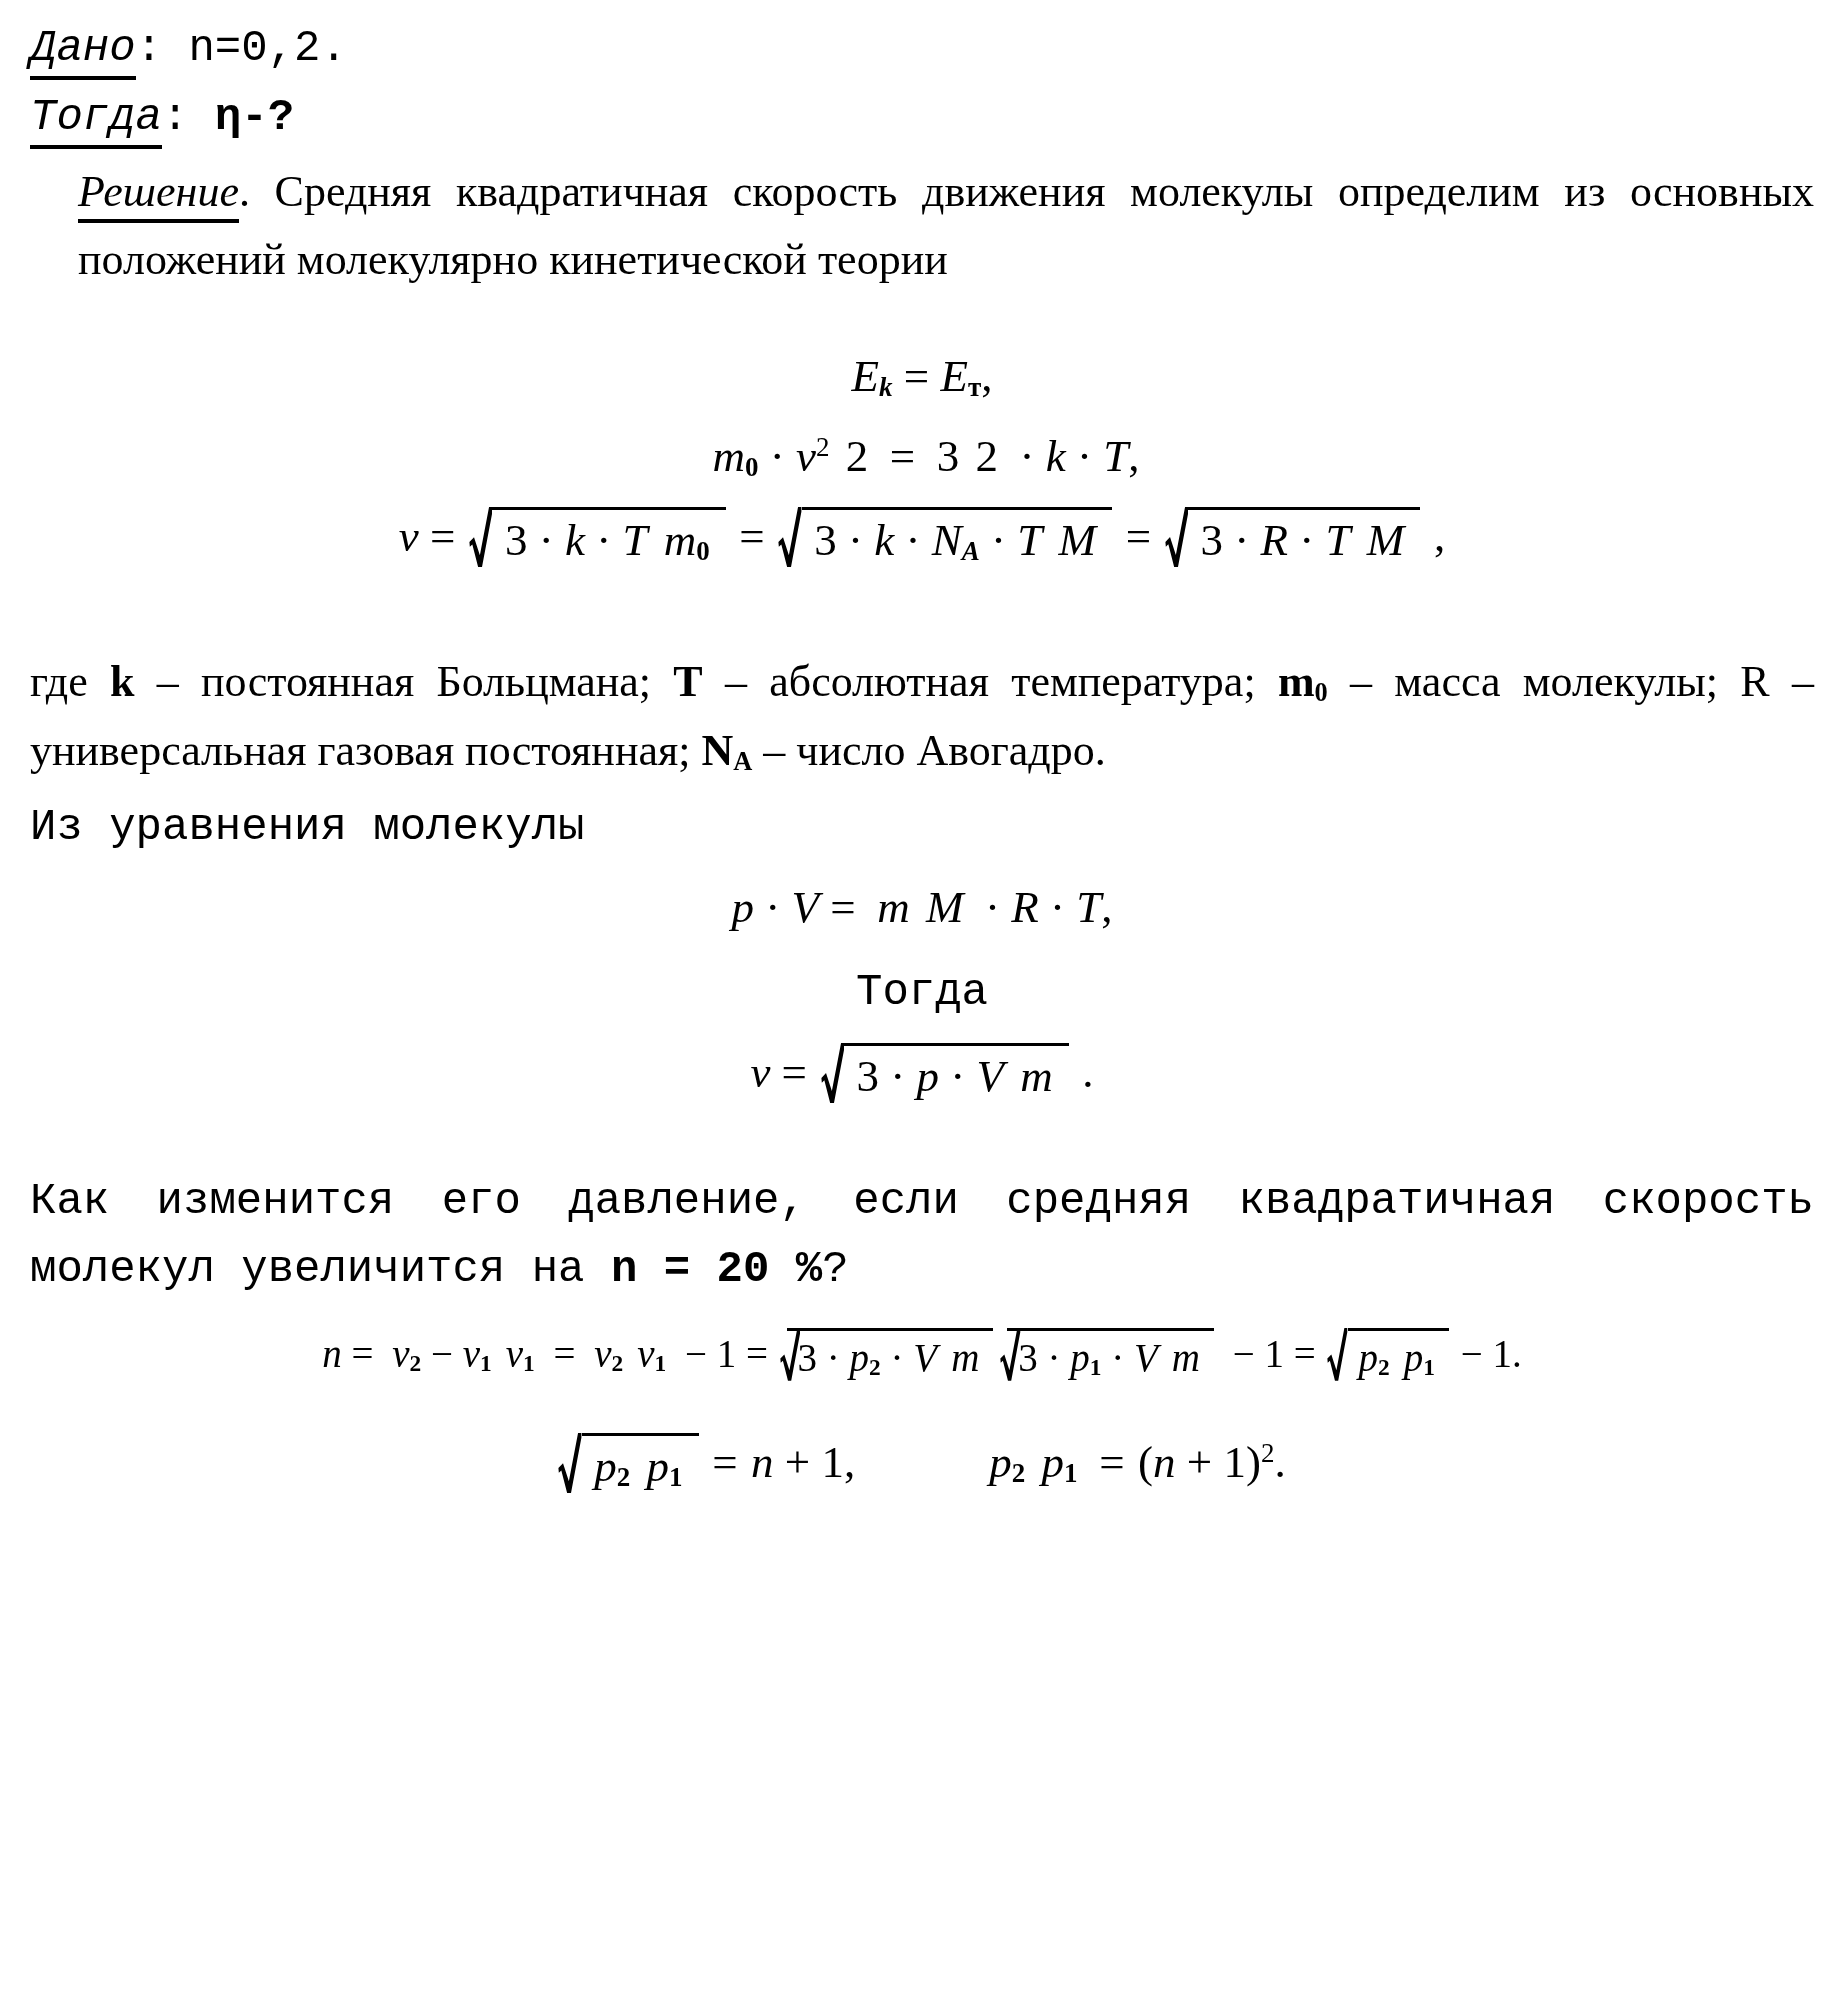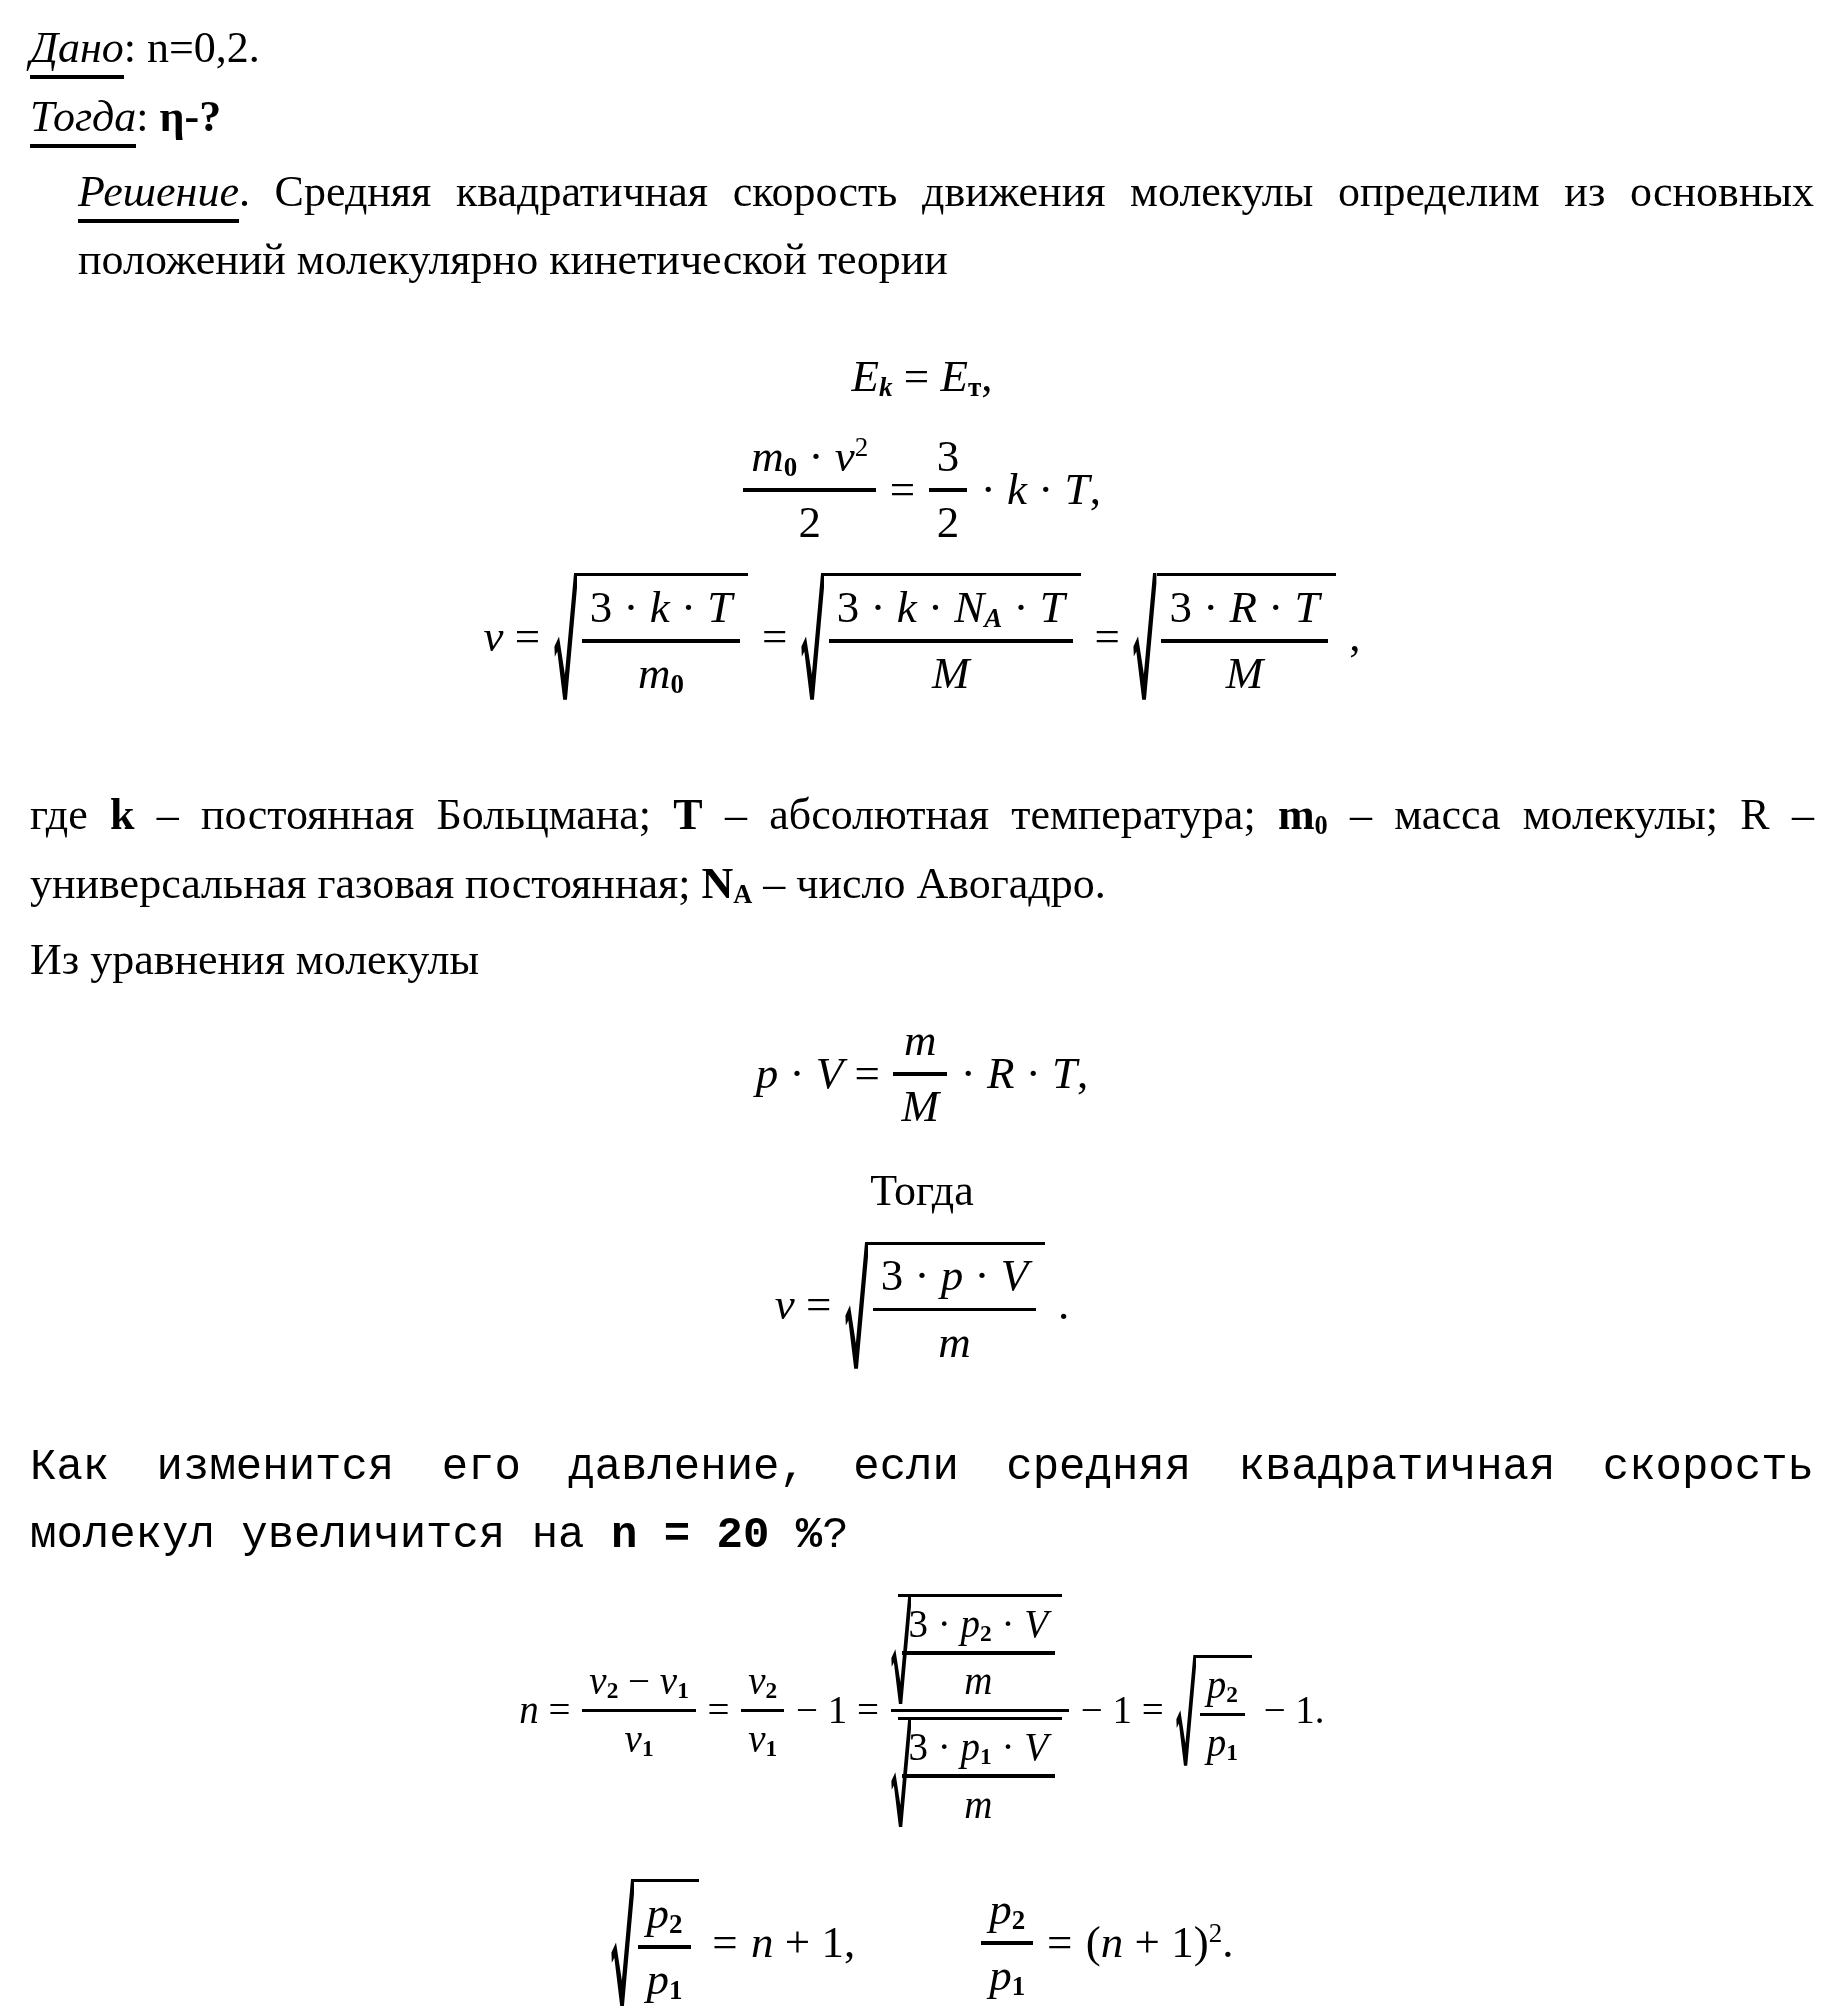--- a/index.html
+++ b/index.html
@@ -5,21 +5,21 @@
   html, body { margin:0; padding:0; }
   body {
     width:1844px; height:2453px;
     background:#ffffff; color:#000000;
     font-family:"Liberation Serif", serif;
     font-size:44px;
     position:relative; overflow:hidden;
   }
   .content { position:relative; z-index:1; padding:16px 30px 0 30px; }
   p { margin:0; }
-  .line { line-height:1.2; }
+  .line { line-height:1.2;font-family:Liberation Mono, monospace; }
   .para { line-height:1.56; text-align:justify; }
   .lbl { font-style:italic; border-bottom:4.4px solid currentColor; padding-bottom:3.2px; }
   .mb { font-weight:bold; }
   .vi { font-style:italic; }
   .msub { font-size:0.6em; vertical-align:-0.18em; }
   .msup { font-size:0.6em; vertical-align:0.55em; }
 
   
   .b-dano { margin-top:6px; }
   .b-naiti { margin-top:16px; }
@@ -34,21 +34,21 @@
   .f5 { margin-top:24px; }
   .b-kak { margin-top:64px;font-family:Liberation Mono, monospace; }
   .f6 { margin-top:24px; }
   .f7 { margin-top:52px; }
 
   
   .formula { display:flex; justify-content:center; align-items:center; line-height:1.15; font-size:45px; }
   .f6 { font-size:39px; }
   .mrow { display:inline-flex; align-items:center; gap:0.3em; }
   .mtxt { white-space:pre; }
-  .frac { display:inline-flex; flex-direction:column; align-items:center; }
+  .frac { display:inline-flex; flex-direction:row; align-items:center; }
   .frac > .fn, .frac > .fd { padding:0 0.18em; text-align:center; }
   .frac > .fbar { align-self:stretch; height:0.088em; background:currentColor; margin:0.12em 0; }
   .sqrt { display:inline-flex; align-items:stretch; position:relative; padding-left:0.52em; }
   .sqrt > svg { position:absolute; left:0; top:0; width:0.52em; height:100%; display:block; }
   .sqrt > .sqb { border-top:0.088em solid currentColor; padding:0.12em 0.18em 0 0.1em; display:flex; align-items:flex-end; }
 
   .watermark {
     position:absolute; z-index:0;
     left:967px; top:1995px;
     font-family:"Liberation Sans", sans-serif;

